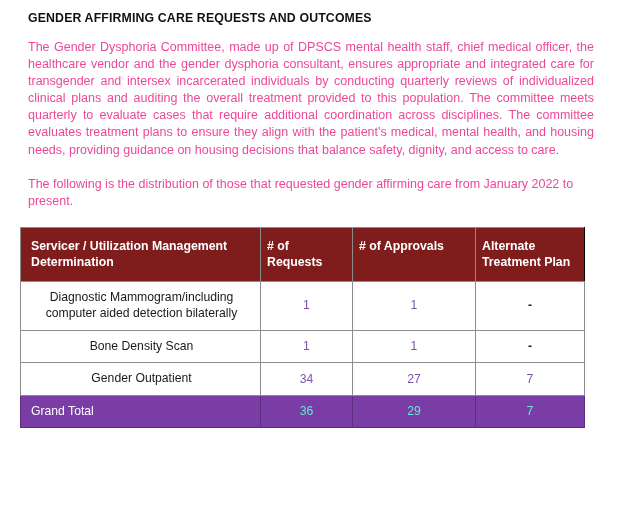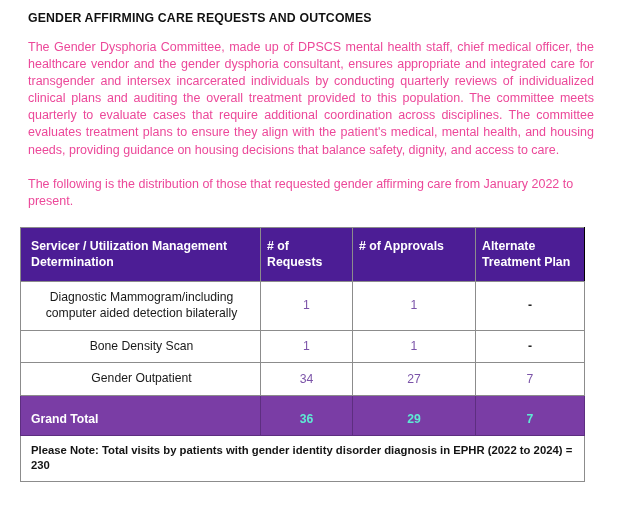--- a/index.html
+++ b/index.html
@@ -59,21 +59,21 @@
     vertical-align: middle;
     padding: 0;
   }
   
   col.c1 { width: 240px; }
   col.c2 { width: 92px; }
   col.c3 { width: 123px; }
   col.c4 { width: 109px; }
 
   thead th {
-    background: #4c1d95;
+    background: #7f1d1d;
     color: #ffffff;
     font-weight: bold;
     font-size: 12.3px;
     line-height: 16px;
     border: 1px solid #000000;
     border-right: 1px solid #3a3a3a;
   }
   thead th.h-label {
     text-align: left;
     padding: 10px 8px 11px 10px;
@@ -99,23 +99,23 @@
   }
   tbody td.cell-dash {
     text-align: center;
     color: #262626;
     padding: 7px 4px 8px 4px;
     font-weight: bold;
   }
   tr.total-row td {
     background: #7a3da5;
     color: #ffffff;
-    font-weight: bold;
+    font-weight: normal;
     border-color: #5d2e80;
-    padding-top: 15px;
+    padding-top: 7px;
     padding-bottom: 8px;
   }
   tr.total-row td.cell-label {
     text-align: left;
     padding-left: 10px;
   }
   tr.total-row td.cell-num,
   tr.total-row td.cell-dash {
     text-align: center;
     color: #5eead4;
@@ -174,20 +174,17 @@
           <td class="cell-num">34</td>
           <td class="cell-num">27</td>
           <td class="cell-num">7</td>
         </tr>
         <tr class="total-row">
           <td class="cell-label">Grand Total</td>
           <td class="cell-num">36</td>
           <td class="cell-num">29</td>
           <td class="cell-num">7</td>
         </tr>
-        <tr class="note-row">
-          <td colspan="4">Please Note: Total visits by patients with gender identity disorder diagnosis in EPHR (2022 to 2024) = 230</td>
-        </tr>
       </tbody>
     </table>
   </div>
 
 </div>
 
 </body></html>

